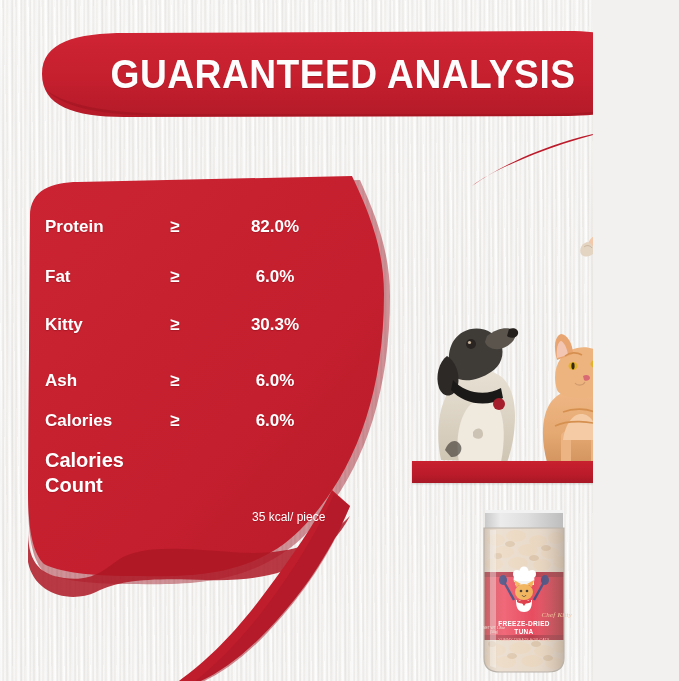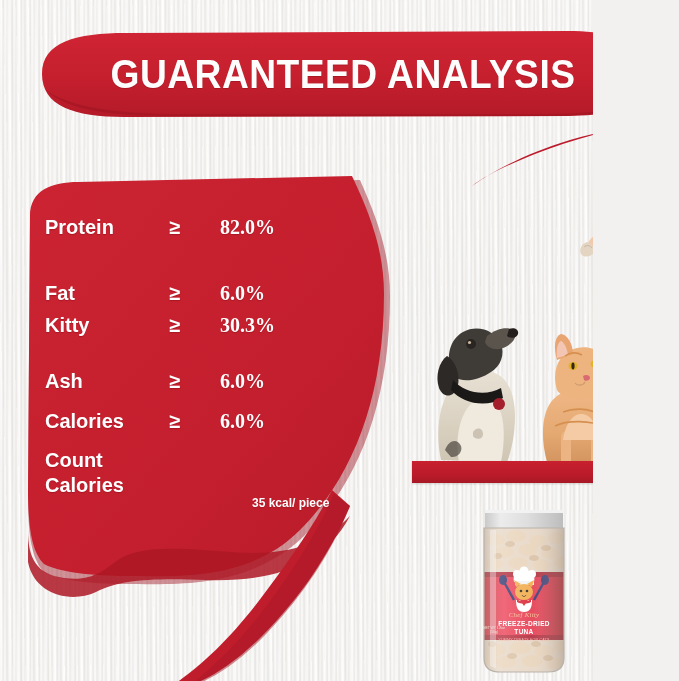--- a/index.html
+++ b/index.html
@@ -40,42 +40,42 @@
 
   
   .panel-wrap{position:absolute;left:0;top:150px;width:500px;height:531px;}
   .panel-wrap svg{display:block;}
 
   
   .table{position:absolute;left:0;top:150px;width:380px;}
   .row{
     position:absolute;left:0;width:330px;height:30px;
     display:flex;align-items:center;
-    color:#ffffff;font-weight:bold;font-size:20px;
+    color:#ffffff;font-weight:bold;font-size:17px;
     text-shadow:0 1px 1px rgba(110,8,18,.35);
   }
   .c-label{position:absolute;left:45px;white-space:nowrap;}
   .c-op{position:absolute;left:160px;width:30px;text-align:center;}
-  .c-val{position:absolute;left:220px;width:110px;text-align:left;white-space:nowrap;font-family:Liberation Serif, serif;}
+  .c-val{position:absolute;left:220px;width:110px;text-align:center;white-space:nowrap;}
 
   .cal-block{position:absolute;left:0;top:448px;width:380px;height:90px;}
   .cal-label{
     position:absolute;left:45px;top:0;
     color:#fff;font-weight:bold;font-size:20px;line-height:25px;
     text-shadow:0 1px 1px rgba(110,8,18,.35);
   }
   .cal-value{
     position:absolute;left:250px;top:0;
     color:#fff;font-weight:bold;font-size:20px;line-height:25px;
     text-shadow:0 1px 1px rgba(110,8,18,.35);
     white-space:nowrap;
   }
   .cal-sub{
-    position:absolute;left:252px;top:48px;
-    color:#fff;font-weight:bold;font-size:12px;
+    position:absolute;left:252px;top:62px;
+    color:#fff;font-weight:normal;font-size:12px;
     text-shadow:0 1px 1px rgba(110,8,18,.3);
     white-space:nowrap;
   }
 
   
   .hand{position:absolute;left:575px;top:195px;width:104px;height:70px;}
   .hand svg{display:block;}
 
   
   .pets{position:absolute;left:405px;top:300px;width:274px;height:175px;}
@@ -88,21 +88,21 @@
     box-shadow:0 1px 2px rgba(0,0,0,.15);
   }
 
   
   .jar{position:absolute;left:476px;top:508px;width:96px;height:168px;}
   .jar svg{display:block;}
   .jar-label-txt{
     position:absolute;left:0;top:0;width:96px;height:168px;pointer-events:none;
   }
   .jar-brand{
-    position:absolute;left:0;top:103px;width:96px;text-align:center;
+    position:absolute;left:0;top:103px;width:96px;text-align:right;
     font-family:"Liberation Serif", serif;font-style:italic;
     color:#f7c9a0;font-size:7px;letter-spacing:.2px;
   }
   .jar-name{
     position:absolute;left:14px;top:112px;width:68px;
     text-align:center;color:#ffffff;font-weight:bold;
     font-size:6.5px;line-height:8px;letter-spacing:.3px;
   }
   .jar-tag{
     position:absolute;left:10px;top:130px;width:76px;text-align:center;
@@ -175,21 +175,21 @@
   </svg>
 
   <div class="table">
 
     <div class="row" style="top:62px">
       <span class="c-label">Protein</span>
       <span class="c-op">≥</span>
       <span class="c-val">82.0%</span>
     </div>
 
-    <div class="row" style="top:128px">
+    <div class="row" style="top:112px">
       <span class="c-label">Fat</span>
       <span class="c-op">≥</span>
       <span class="c-val">6.0%</span>
     </div>
 
     <div class="row" style="top:160px">
       <span class="c-label">Kitty</span>
       <span class="c-op">≥</span>
       <span class="c-val">30.3%</span>
     </div>
@@ -202,22 +202,22 @@
 
     <div class="row" style="top:256px">
       <span class="c-label">Calories</span>
       <span class="c-op">≥</span>
       <span class="c-val">6.0%</span>
     </div>
   </div>
 
   <div class="cal-block">
     <div class="cal-label">
+      <div>Calories</div>
       <div>Count</div>
-      <div>Calories</div>
     </div>
     <div class="cal-sub">35 kcal/ piece</div>
   </div>
 
   <div class="hand">
     <svg width="104" height="70" viewBox="0 0 104 70">
       <defs>
         <linearGradient id="skin" x1="0" y1="0" x2="1" y2="1">
           <stop offset="0%" stop-color="#f6d3b8"></stop>
           <stop offset="55%" stop-color="#edbb9b"></stop>

